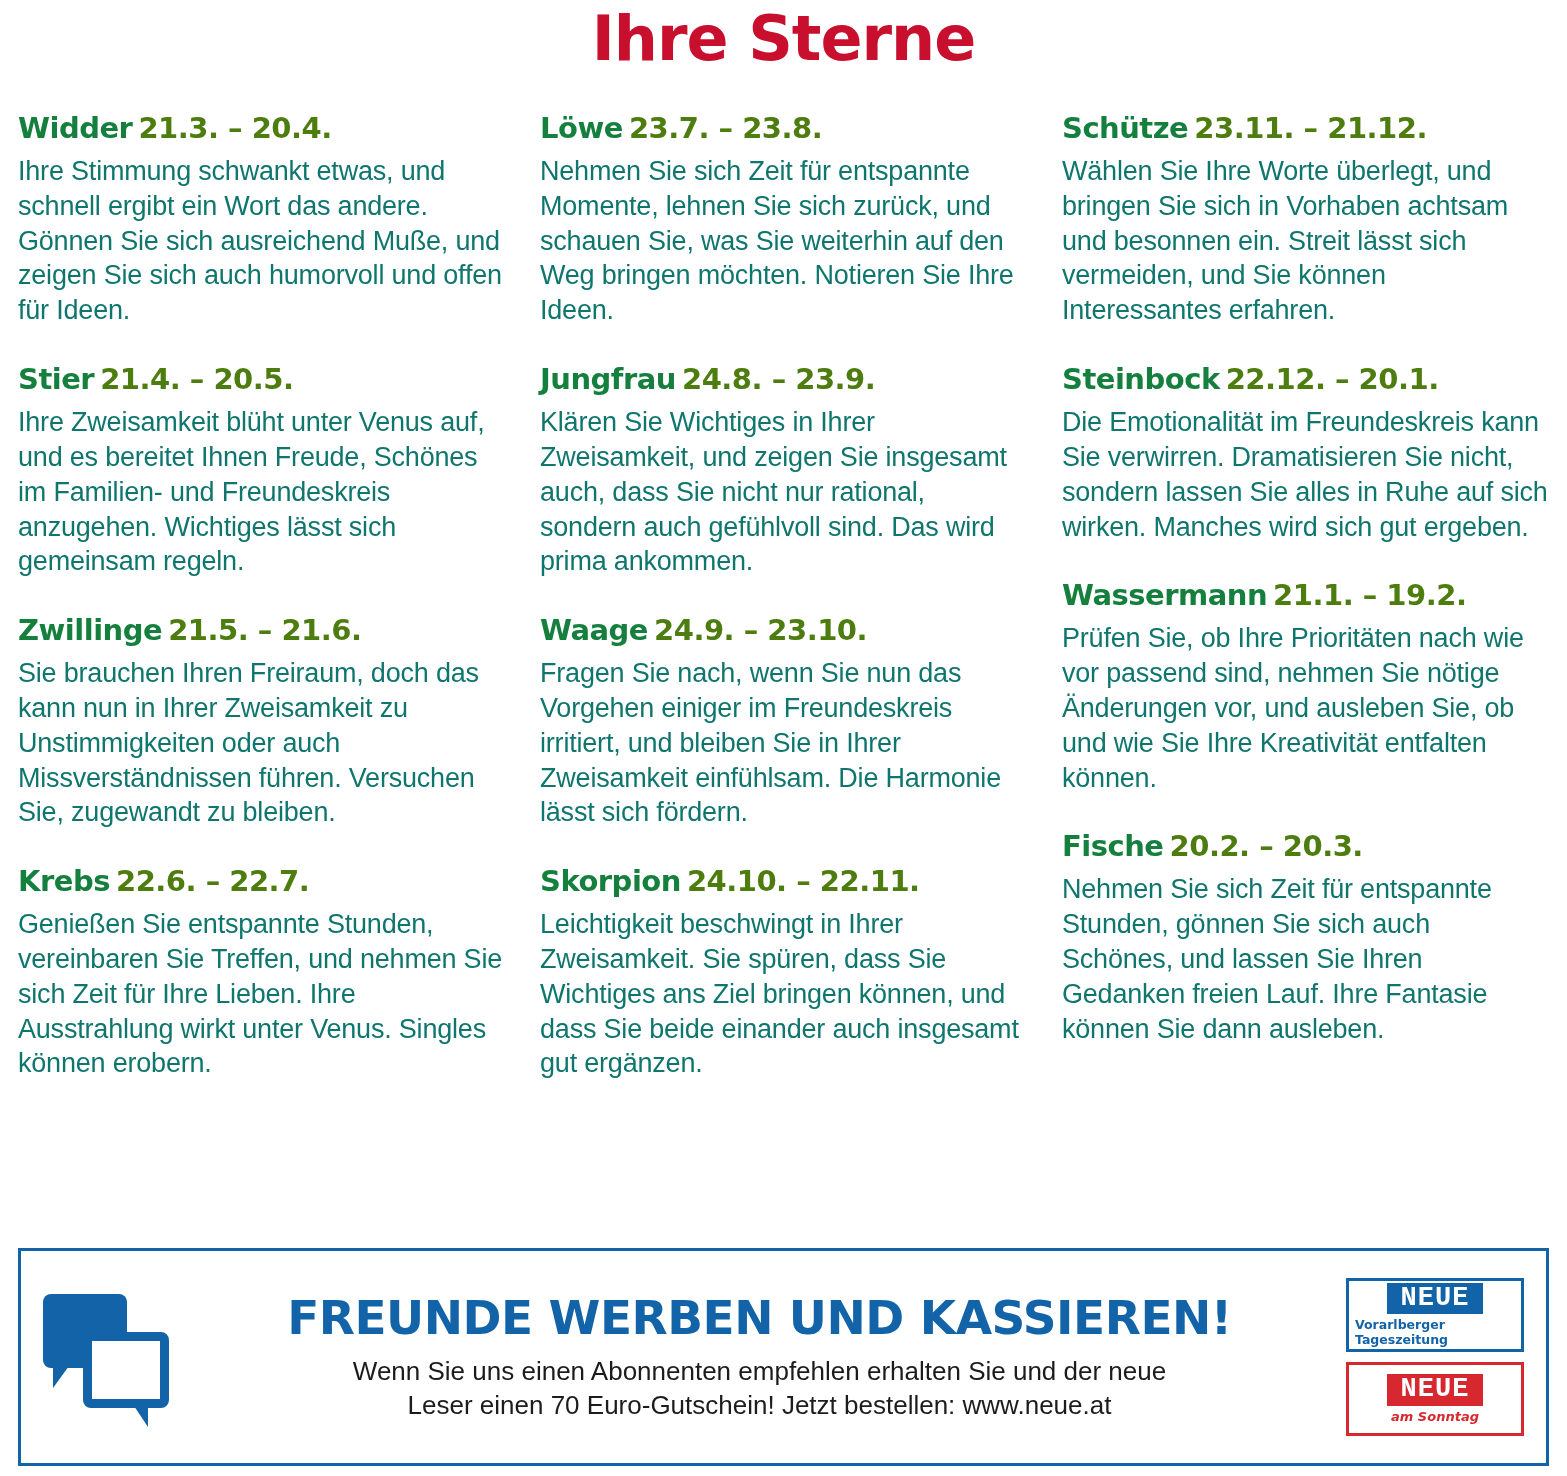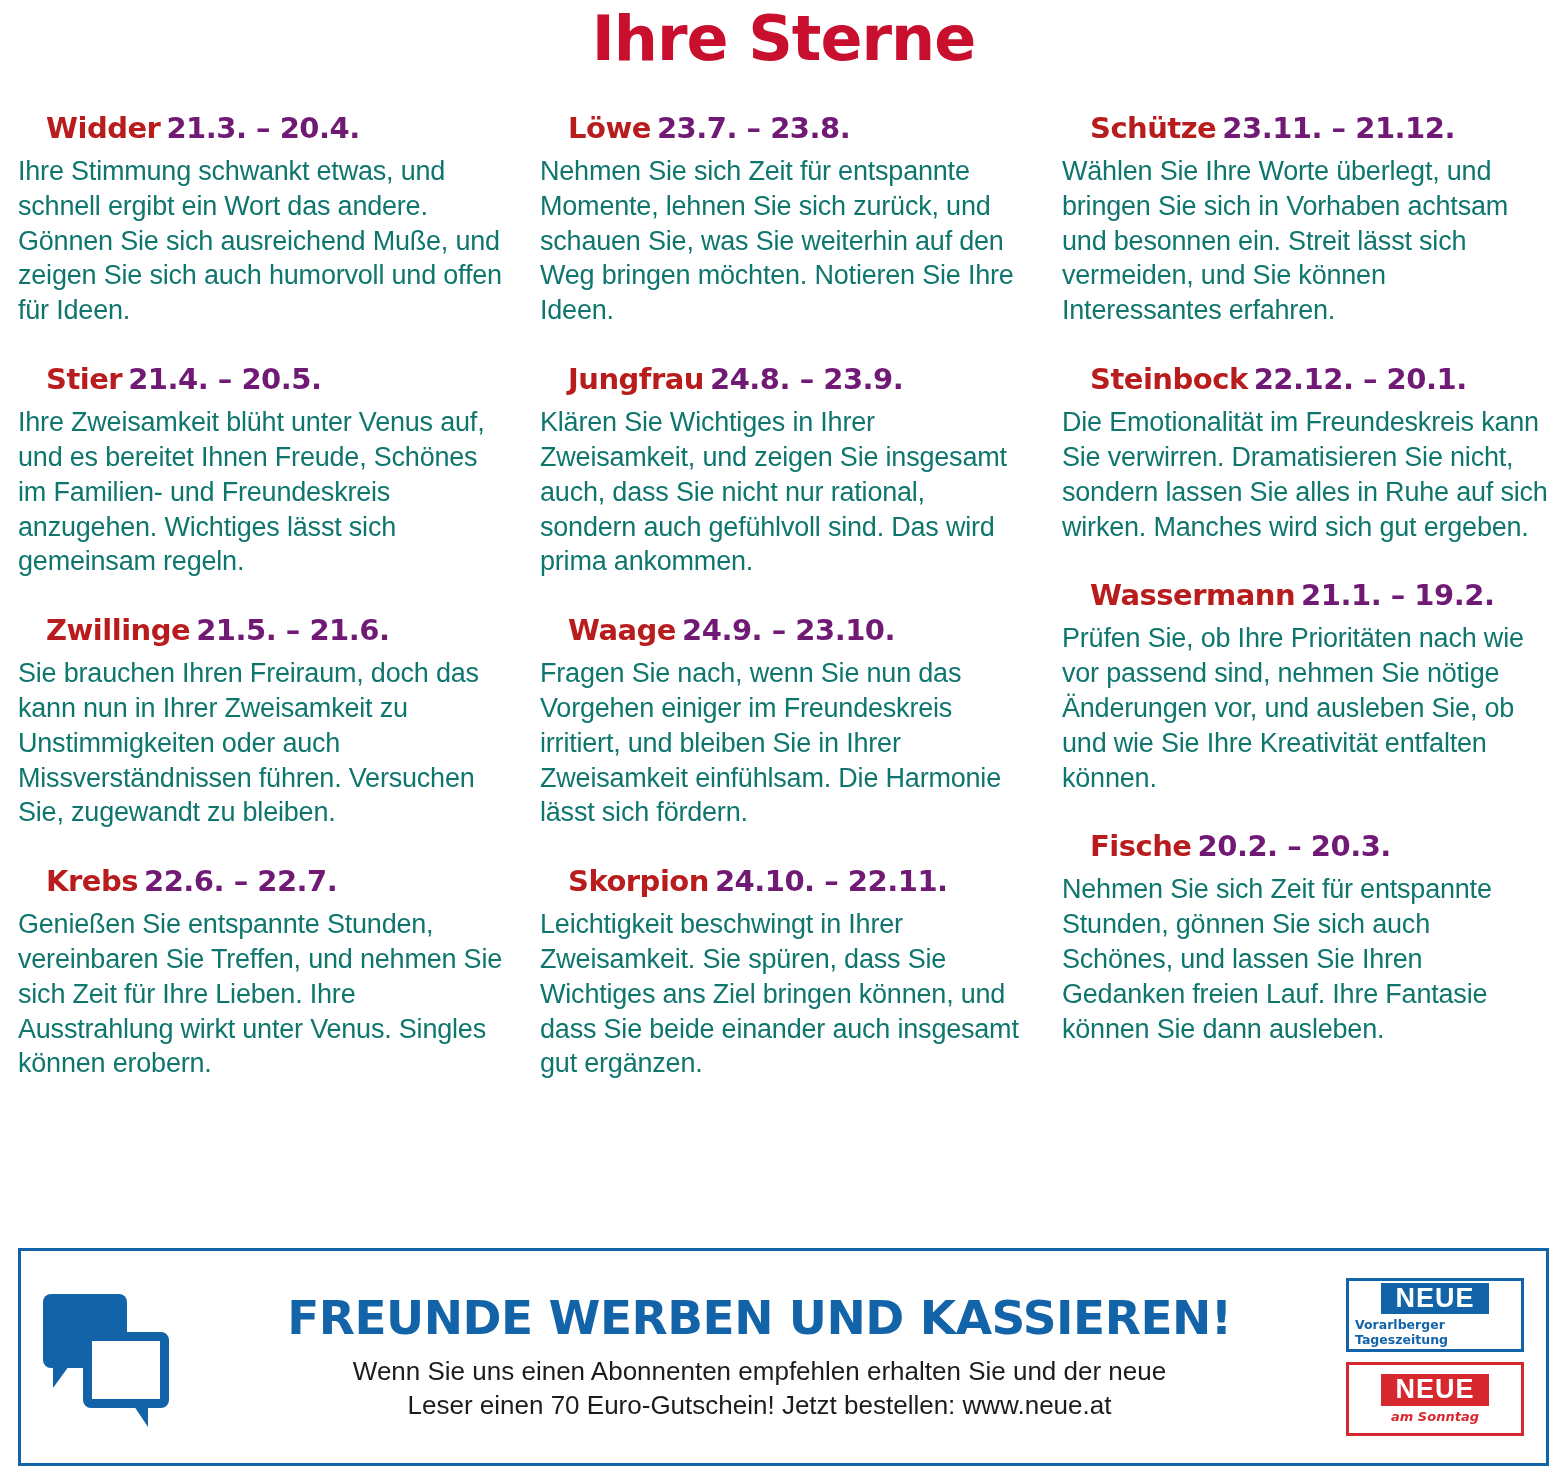--- a/index.html
+++ b/index.html
@@ -54,25 +54,24 @@
   }
   .sign-head {
     font-family: "DejaVu Sans", sans-serif;
     font-weight: bold;
     font-size: 29px;
     line-height: 1.1;
     margin-bottom: 9px;
     letter-spacing: -0.5px;
   }
   .sign-name {
-    color: #b91c1c;
-    margin-left: 28px;
+    color: #15803d;
   }
   .sign-dates {
-    color: #701a75;
+    color: #4d7c0f;
     margin-left: 6px;
   }
   .sign-text {
     font-size: 27px;
     line-height: 1.29;
     color: #0f766e;
     letter-spacing: -0.2px;
   }
 
   
@@ -177,21 +176,21 @@
   }
   .logo-red {
     border: 3px solid #d7282f;
     background: #ffffff;
   }
   .logo-red .logo-word {
     background: #d7282f;
     color: #ffffff;
   }
   .logo-word {
-    font-family: Liberation Sans, sans-serif;
+    font-family: Liberation Mono, monospace;
     font-weight: bold;
     font-size: 27px;
     letter-spacing: 1px;
     padding: 1px 14px;
     line-height: 1.1;
   }
   .logo-sub {
     font-family: "DejaVu Sans", sans-serif;
     font-weight: bold;
     font-size: 12.5px;

